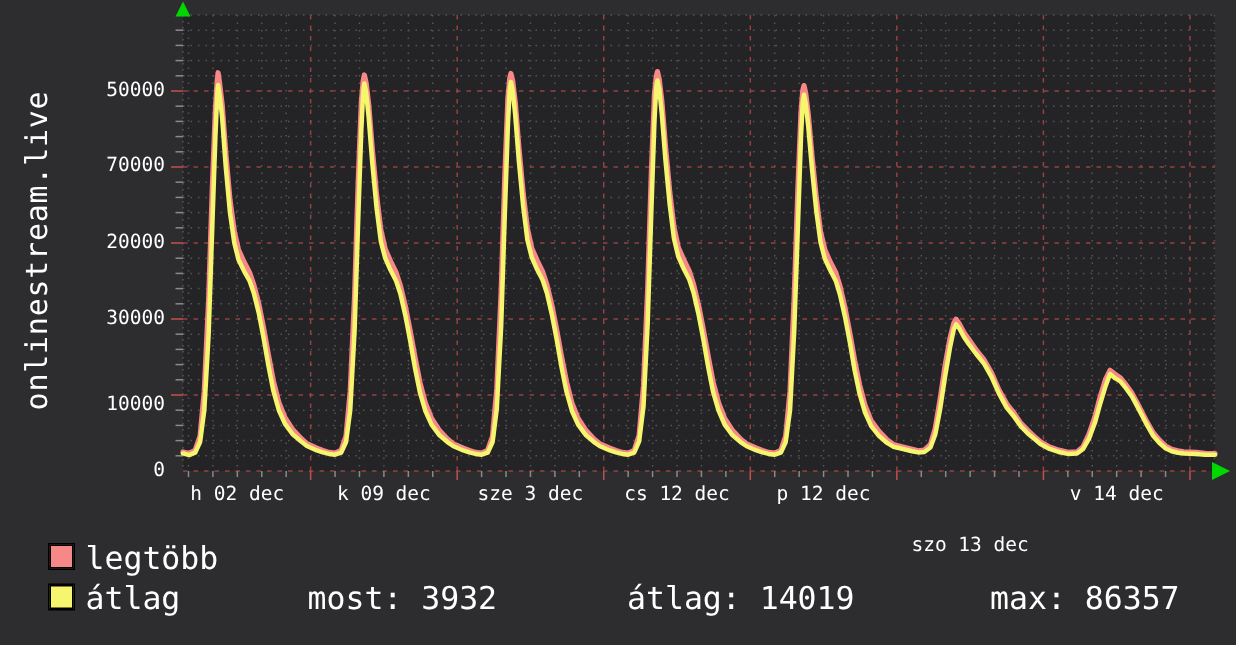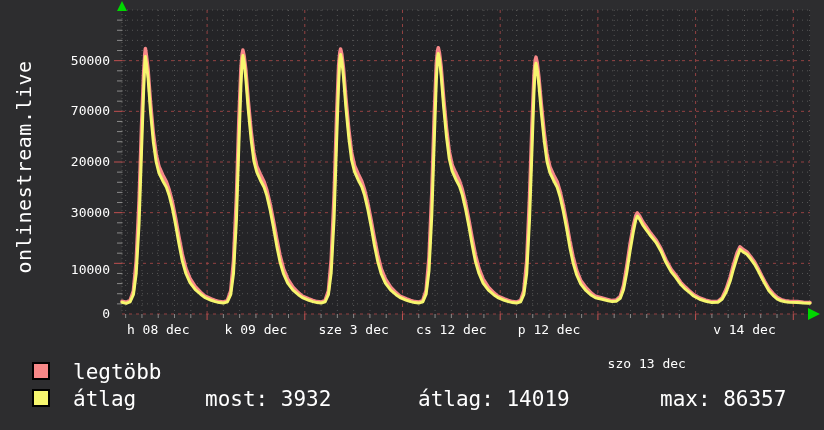--- a/index.html
+++ b/index.html
@@ -20,21 +20,21 @@
   .axis-label{
     position:absolute;font-size:13px;color:#fff;line-height:20px;white-space:pre;
   }
   .y-label{width:100px;left:10px;text-align:right;}
   .x-label{width:140px;text-align:center;top:320px;}
   .legend-row{position:absolute;left:0;width:824px;height:22px;font-size:21px;color:#fff;}
   .swatch{
     position:absolute;left:33px;top:1px;width:14px;height:14px;
     border:1px solid #000;outline:1px solid #000;
   }
-  .legend-label{position:absolute;left:57px;top:-2px;white-space:pre;margin-left:16px;}
+  .legend-label{position:absolute;left:57px;top:-2px;white-space:pre;}
   .stat{position:absolute;top:-2px;white-space:pre;}
   .stat .stat-val{margin-left:12.6px;}
 </style>
 </head>
 <body>
 
 <div id="stage">
 
   <div id="vertical-title">
     <span>onlinestream.live</span>
@@ -201,21 +201,21 @@
 
   <div id="y-labels">
       <div class="axis-label y-label" style="top: 304px;">0</div>
       <div class="axis-label y-label" style="top: 260px;">10000</div>
       <div class="axis-label y-label" style="top: 202.667px;">30000</div>
       <div class="axis-label y-label" style="top: 152px;">20000</div>
       <div class="axis-label y-label" style="top: 101.333px;">70000</div>
       <div class="axis-label y-label" style="top: 50.6667px;">50000</div>
     </div>
   <div id="x-labels">
-      <div class="axis-label x-label" style="left: 88.232px;">h 08 dec</div>
+      <div class="axis-label x-label" style="left: 88.232px;">h 02 dec</div>
       <div class="axis-label x-label" style="left: 185.936px;">k 09 dec</div>
       <div class="axis-label x-label" style="left: 283.64px;">sze 3 dec</div>
       <div class="axis-label x-label" style="left: 381.344px;">cs 12 dec</div>
       <div class="axis-label x-label" style="left: 479.049px;">p 12 dec</div>
       <div class="axis-label x-label" style="left: 576.753px; margin-top: 34px;">szo 13 dec</div>
       <div class="axis-label x-label" style="left: 674.457px;">v 14 dec</div>
     </div>
 
   <div class="legend-row" style="top:362px">
     <span class="swatch" style="background: rgb(247, 136, 136);"></span>

